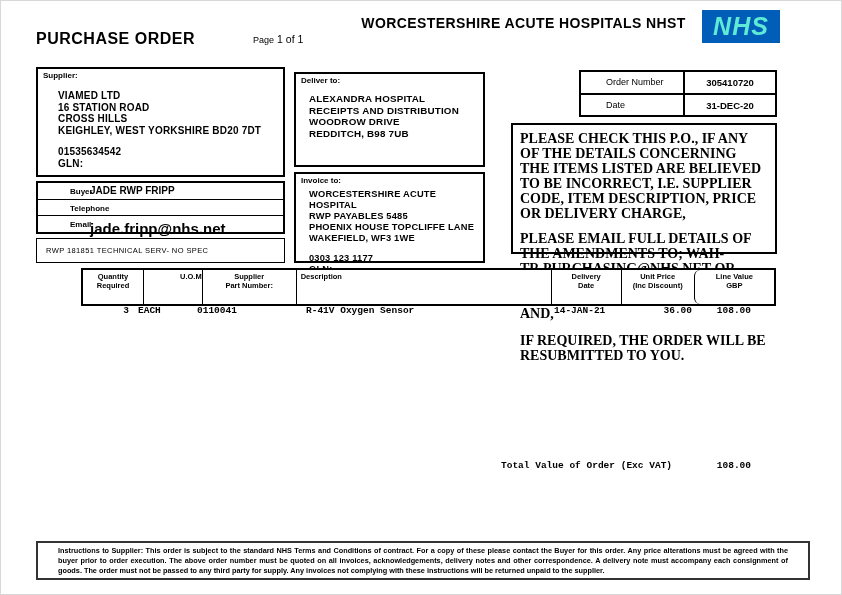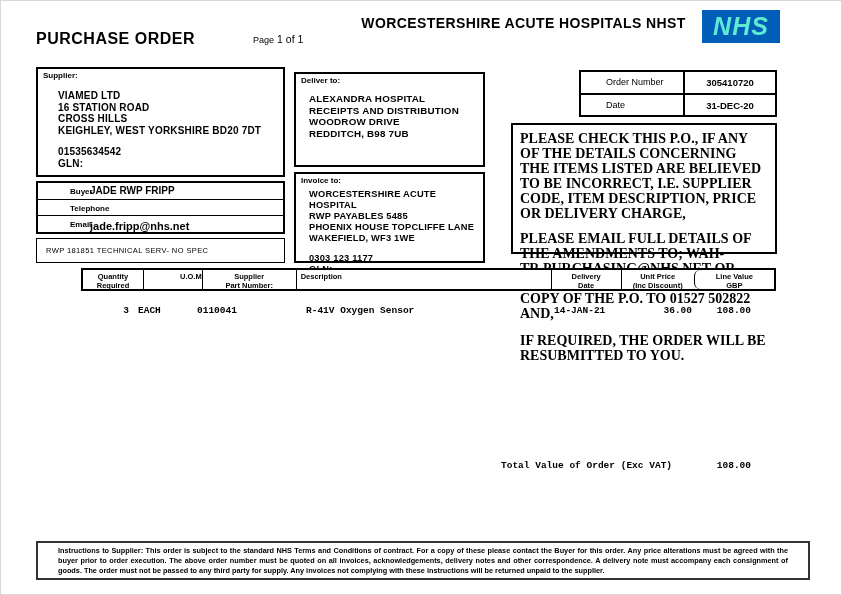--- a/index.html
+++ b/index.html
@@ -50,27 +50,27 @@
   }
   #notice-box p { margin:0 0 10px 0; }
   #notice-box p.p2 { margin-bottom:12px; }
   #notice-box p:last-child { margin-bottom:0; }
 
   #buyer-table { left:35px; top:180px; width:249px; height:53px; display:flex; flex-direction:column; }
   .buyer-row { position:relative; flex:1; }
   .buyer-row + .buyer-row { border-top:1.5px solid #000;text-align:right; }
   .buyer-label { position:absolute; left:8px; top:4px; font-size:8px; font-weight:bold;padding-left:24px; }
   .buyer-value { position:absolute; left:52px; top:2px; font-size:10px; font-weight:bold; }
-  .buyer-row.email .buyer-value { font-size:11px; top:4px; }
+  .buyer-row.email .buyer-value { font-size:15px; top:4px; }
 
   #spec-box { left:35px; top:237px; width:249px; height:25px; border-width:1.5px; }
   #spec-box .spec-text { margin:7px 0 0 9px; font-size:7.5px; letter-spacing:.4px; }
 
   
-  #items-header { left:80px; top:267px; width:695px; height:23px; display:flex; }
+  #items-header { left:80px; top:267px; width:695px; height:38px; display:flex; }
   .col { border-left:1.5px solid #000; text-align:center; font-size:7.5px; font-weight:bold; line-height:9px; padding-top:2px; box-sizing:border-box; }
   .col:first-child { border-left:none; }
   .col.c-qty  { flex:0 0 60px; }
   .col.c-uom  { flex:0 0 57px;padding-left:36px; }
   .col.c-part { flex:0 0 94px; }
   .col.c-desc { flex:0 0 255px; text-align:left; padding-left:4px; }
   .col.c-date { flex:0 0 70px; }
   .col.c-price{ flex:0 0 73px; }
   .col.c-value{ flex:1;border-radius:6px; }
 

